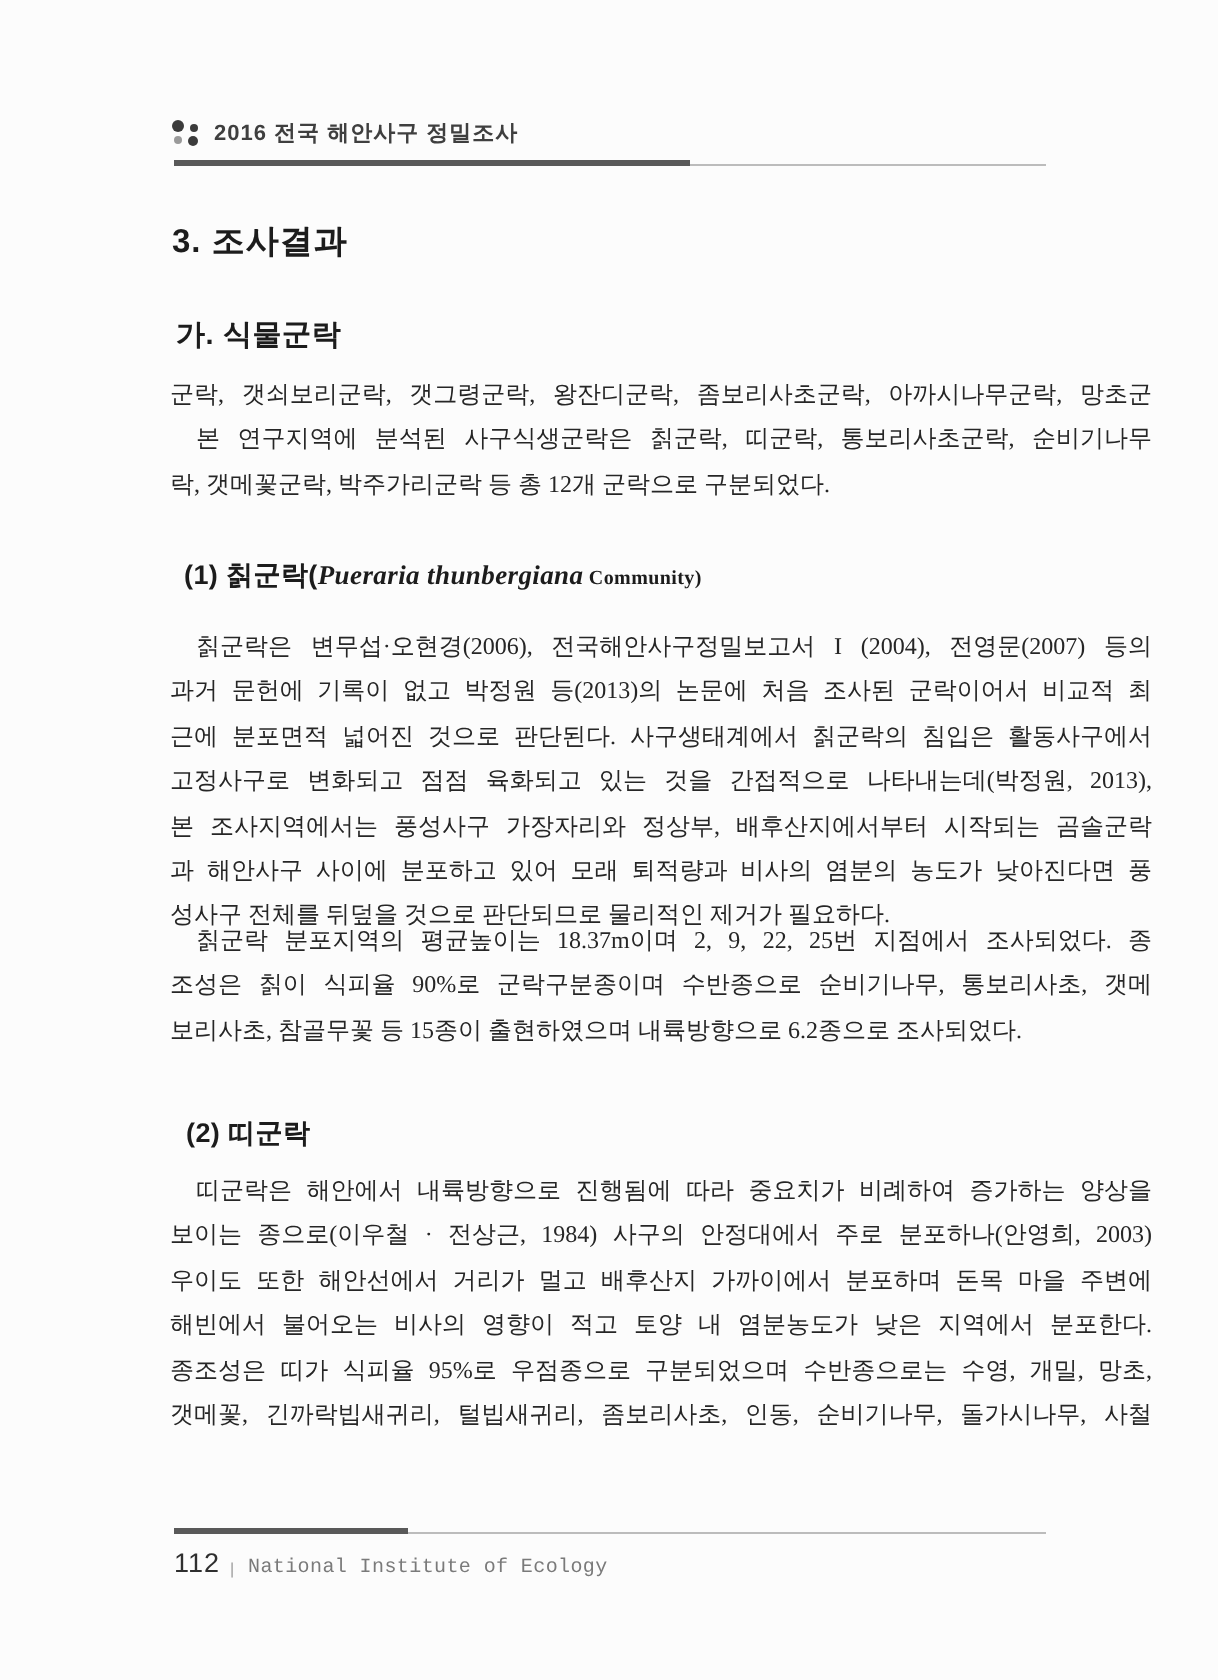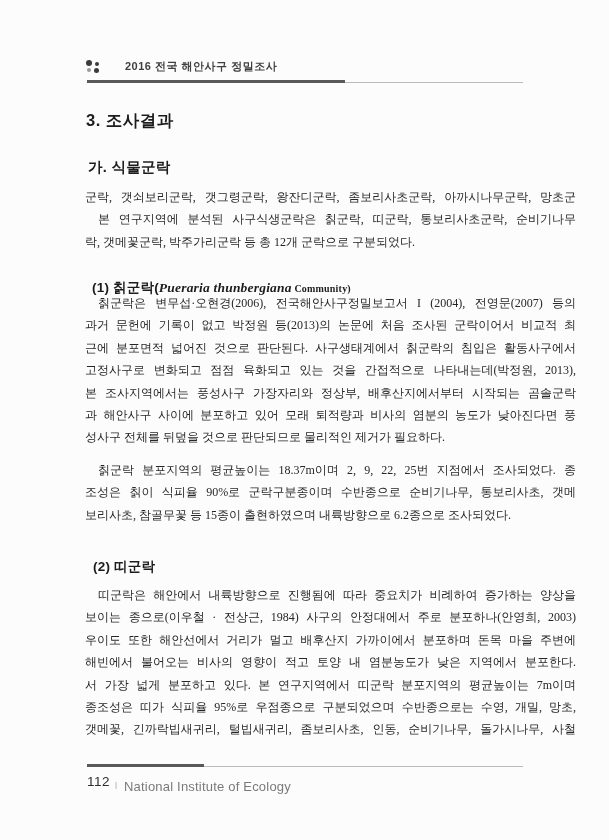--- a/index.html
+++ b/index.html
@@ -7,21 +7,21 @@
     width:609px;height:840px;
     background:#fcfcfc;
     position:relative;
     overflow:hidden;
     font-family:"Liberation Serif","DejaVu Serif",serif;
     color:#2a2a2a;
   }
   .abs{position:absolute;}
 
   
-  .hdr{left:86px;top:59px;display:flex;align-items:center;gap:25px;}
+  .hdr{left:86px;top:59px;display:flex;align-items:center;gap:7px;}
   .hdr-icon{width:14px;height:13px;position:relative;flex:0 0 auto;}
   .hdr-icon i{position:absolute;border-radius:50%;}
   .hdr-icon .d1{left:0;top:0;width:6px;height:6px;background:#3b3b3b;}
   .hdr-icon .d2{left:9px;top:2px;width:4px;height:4px;background:#3b3b3b;}
   .hdr-icon .d3{left:1px;top:8px;width:4px;height:4px;background:#9a9a9a;}
   .hdr-icon .d4{left:8px;top:8px;width:5px;height:5px;background:#3b3b3b;}
   .hdr-title{
     font-family:"Liberation Sans","DejaVu Sans",sans-serif;
     font-size:11px;font-weight:600;color:#3f3f3f;letter-spacing:.5px;
     white-space:nowrap;
@@ -71,22 +71,22 @@
     font-family:"Liberation Sans","DejaVu Sans",sans-serif;
     font-size:13.5px;font-weight:500;color:#2f2f2f;letter-spacing:.5px;
   }
   .ftr-sep{
     left:115px;top:780px;
     font-family:"Liberation Sans","DejaVu Sans",sans-serif;
     font-size:8px;color:#9a9a9a;
   }
   .ftr-org{
     left:124px;top:779px;
-    font-family:Liberation Sans, sans-serif;
-    font-size:13px;color:#7a7a7a;letter-spacing:.2px;
+    font-family:Liberation Mono, monospace;
+    font-size:10px;color:#7a7a7a;letter-spacing:.2px;
   }
 </style>
 </head>
 <body>
 
 <div class="abs hdr">
   <span class="hdr-icon">
     <i class="d1"></i>
       <i class="d2"></i>
       <i class="d3"></i>
@@ -103,21 +103,21 @@
 <div class="abs para" style="top:186px;">
   <div class="bl">군락, 갯쇠보리군락, 갯그령군락, 왕잔디군락, 좀보리사초군락, 아까시나무군락, 망초군</div>
   <div class="bl ind">본 연구지역에 분석된 사구식생군락은 칡군락, 띠군락, 통보리사초군락, 순비기나무</div>
   <div class="bl last">락, 갯메꽃군락, 박주가리군락 등 총 12개 군락으로 구분되었다.</div>
 </div>
 
 <div class="abs sub-title" style="left:92px;top:279px;">
   <span>(1) 칡군락(</span><span class="latin">Pueraria thunbergiana</span><span class="latin-up"> Community)</span>
 </div>
 
-<div class="abs para" style="top:292px;">
+<div class="abs para" style="top:312px;">
   <div class="bl ind">칡군락은 변무섭·오현경(2006), 전국해안사구정밀보고서 I (2004), 전영문(2007) 등의</div>
   <div class="bl">과거 문헌에 기록이 없고 박정원 등(2013)의 논문에 처음 조사된 군락이어서 비교적 최</div>
   <div class="bl">근에 분포면적 넓어진 것으로 판단된다. 사구생태계에서 칡군락의 침입은 활동사구에서</div>
   <div class="bl">고정사구로 변화되고 점점 육화되고 있는 것을 간접적으로 나타내는데(박정원, 2013),</div>
   <div class="bl">본 조사지역에서는 풍성사구 가장자리와 정상부, 배후산지에서부터 시작되는 곰솔군락</div>
   <div class="bl">과 해안사구 사이에 분포하고 있어 모래 퇴적량과 비사의 염분의 농도가 낮아진다면 풍</div>
   <div class="bl last">성사구 전체를 뒤덮을 것으로 판단되므로 물리적인 제거가 필요하다.</div>
 </div>
 
 <div class="abs para" style="top:459px;">
@@ -126,21 +126,20 @@
   <div class="bl last">보리사초, 참골무꽃 등 15종이 출현하였으며 내륙방향으로 6.2종으로 조사되었다.</div>
 </div>
 
 <div class="abs sub-title" style="left:93px;top:558px;">(2) 띠군락</div>
 
 <div class="abs para" style="top:584px;">
   <div class="bl ind">띠군락은 해안에서 내륙방향으로 진행됨에 따라 중요치가 비례하여 증가하는 양상을</div>
   <div class="bl">보이는 종으로(이우철 · 전상근, 1984) 사구의 안정대에서 주로 분포하나(안영희, 2003)</div>
   <div class="bl">우이도 또한 해안선에서 거리가 멀고 배후산지 가까이에서 분포하며 돈목 마을 주변에</div>
   <div class="bl">해빈에서 불어오는 비사의 영향이 적고 토양 내 염분농도가 낮은 지역에서 분포한다.</div>
-  <div class="bl">서 가장 넓게 분포하고 있다. 본 연구지역에서 띠군락 분포지역의 평균높이는 7m이며</div>
   <div class="bl">종조성은 띠가 식피율 95%로 우점종으로 구분되었으며 수반종으로는 수영, 개밀, 망초,</div>
   <div class="bl">갯메꽃, 긴까락빕새귀리, 털빕새귀리, 좀보리사초, 인동, 순비기나무, 돌가시나무, 사철</div>
 </div>
 
 <div class="abs rule-dark" style="left:87px;top:764px;width:117px;"></div>
 <div class="abs rule-light" style="left:204px;top:766px;width:319px;"></div>
 <div class="abs ftr-num">112</div>
 <div class="abs ftr-sep">|</div>
 <div class="abs ftr-org">National Institute of Ecology</div>
 

